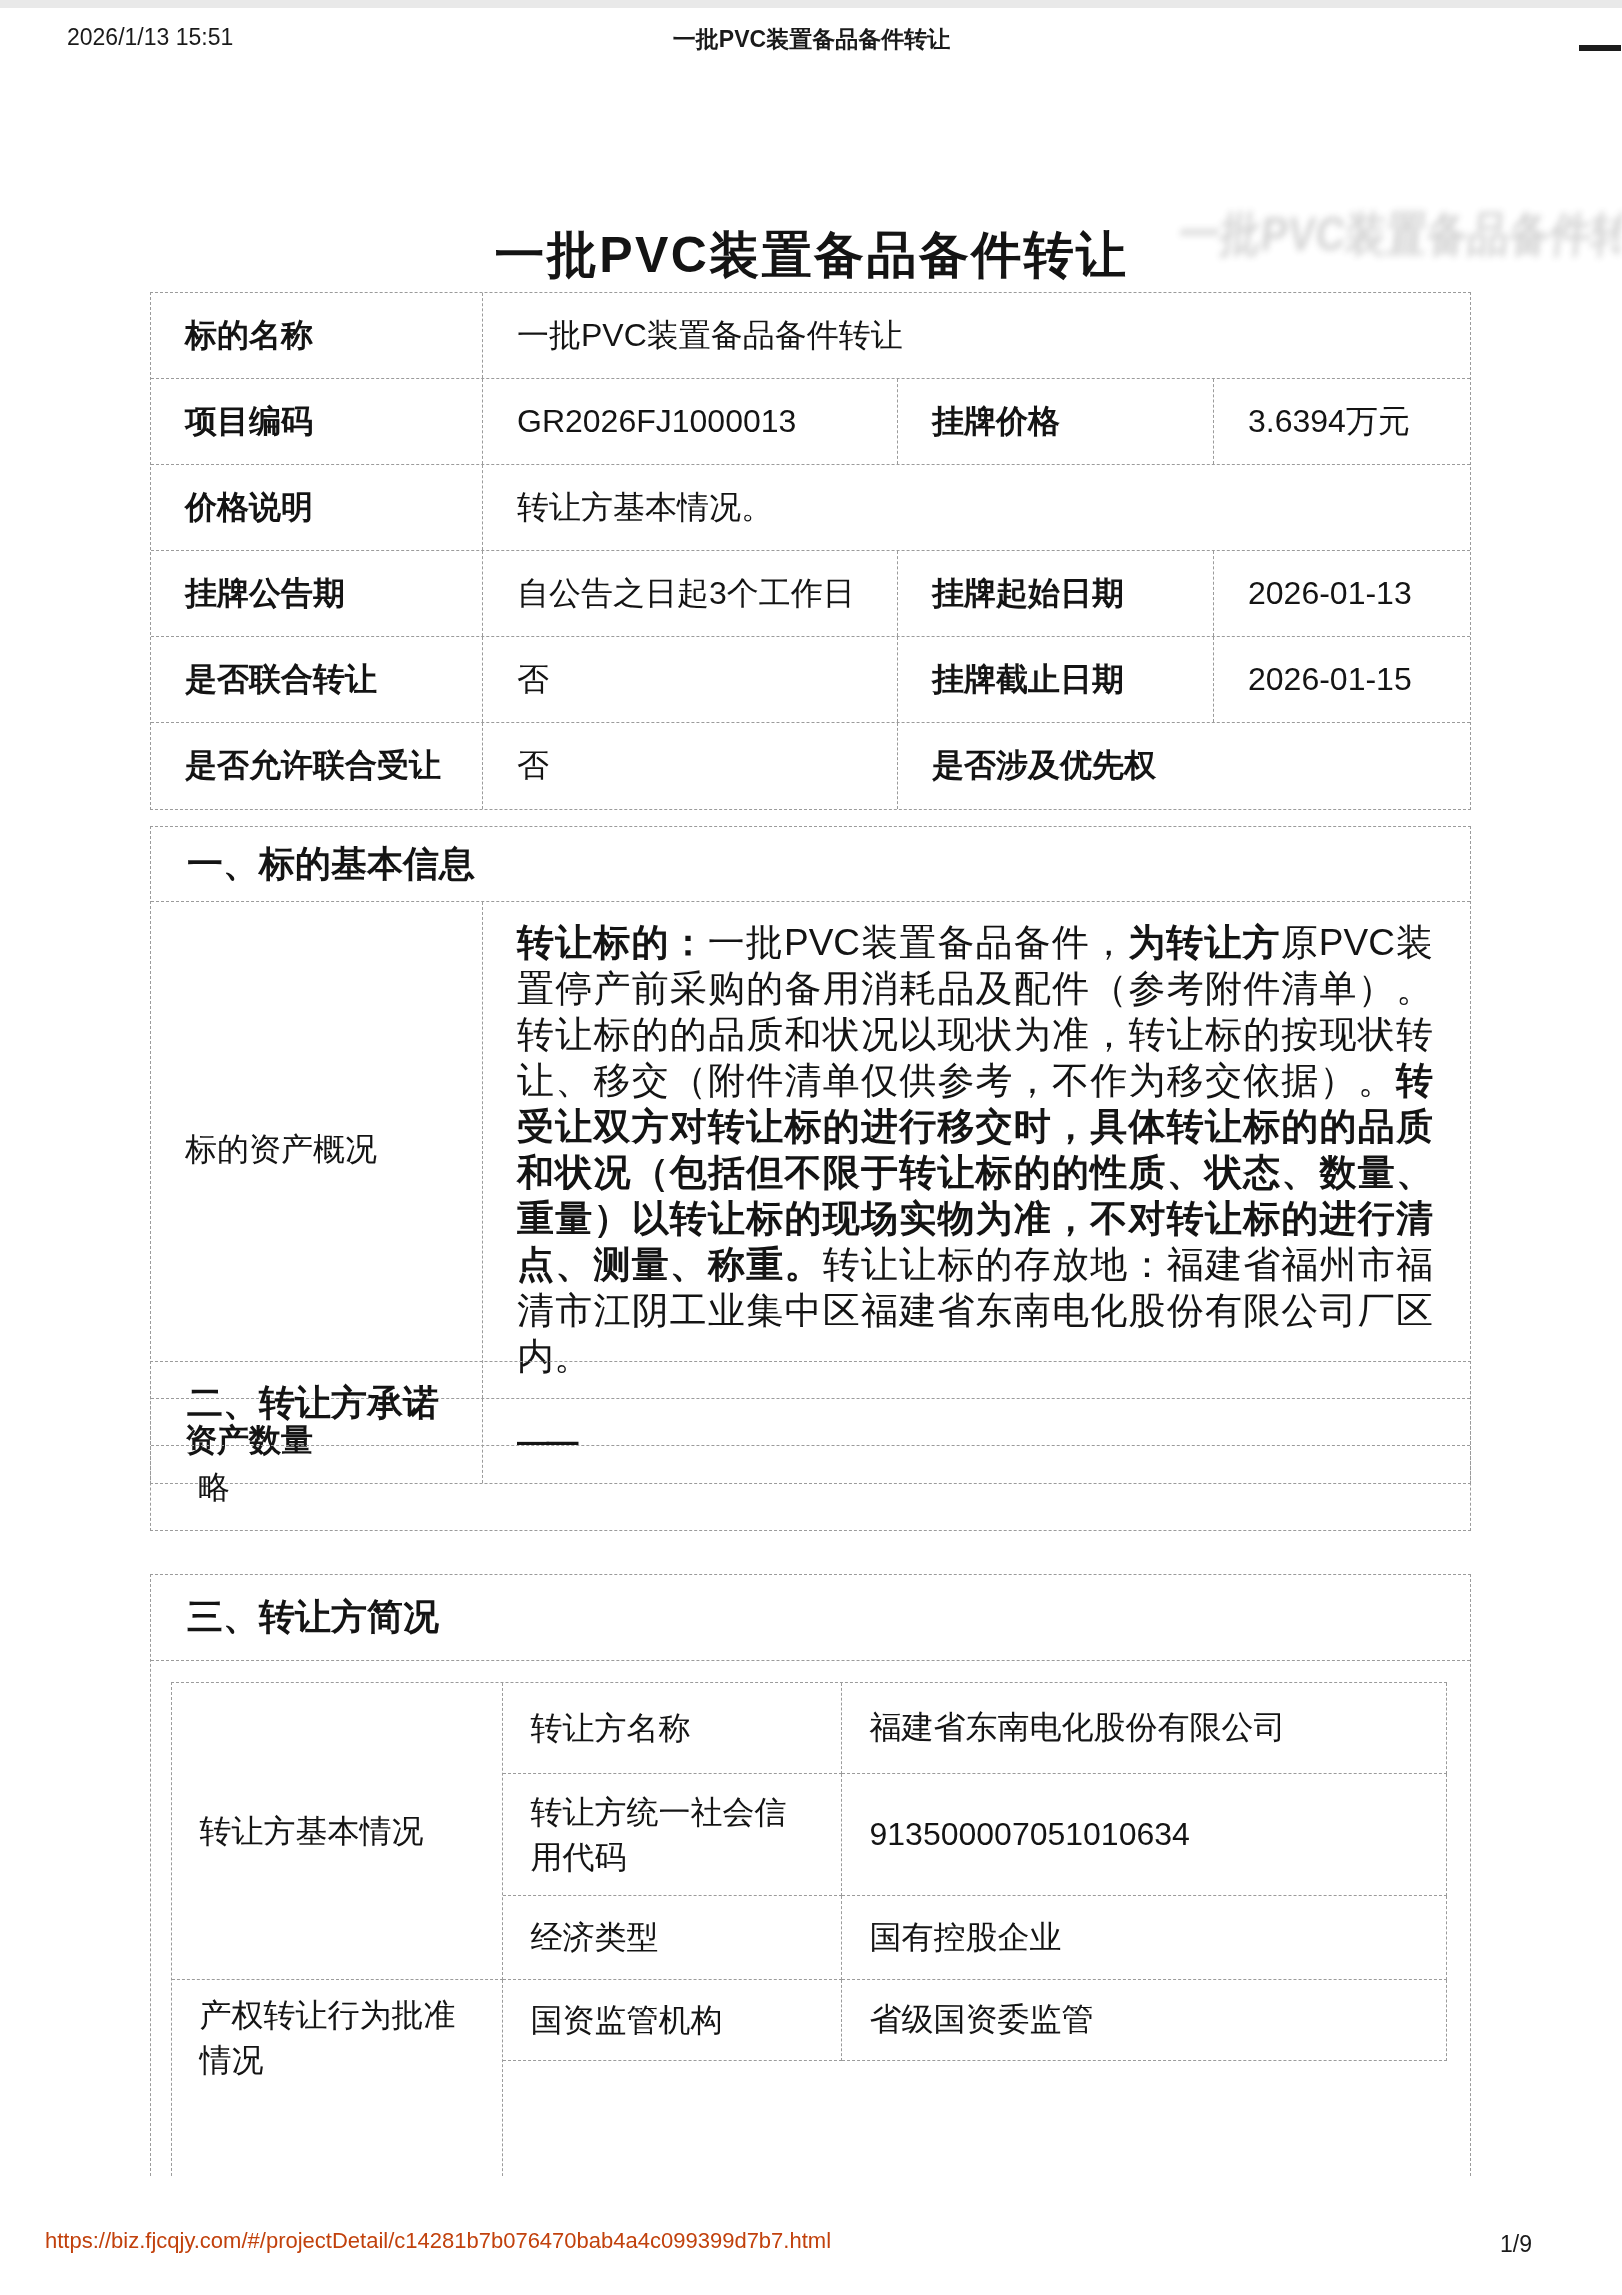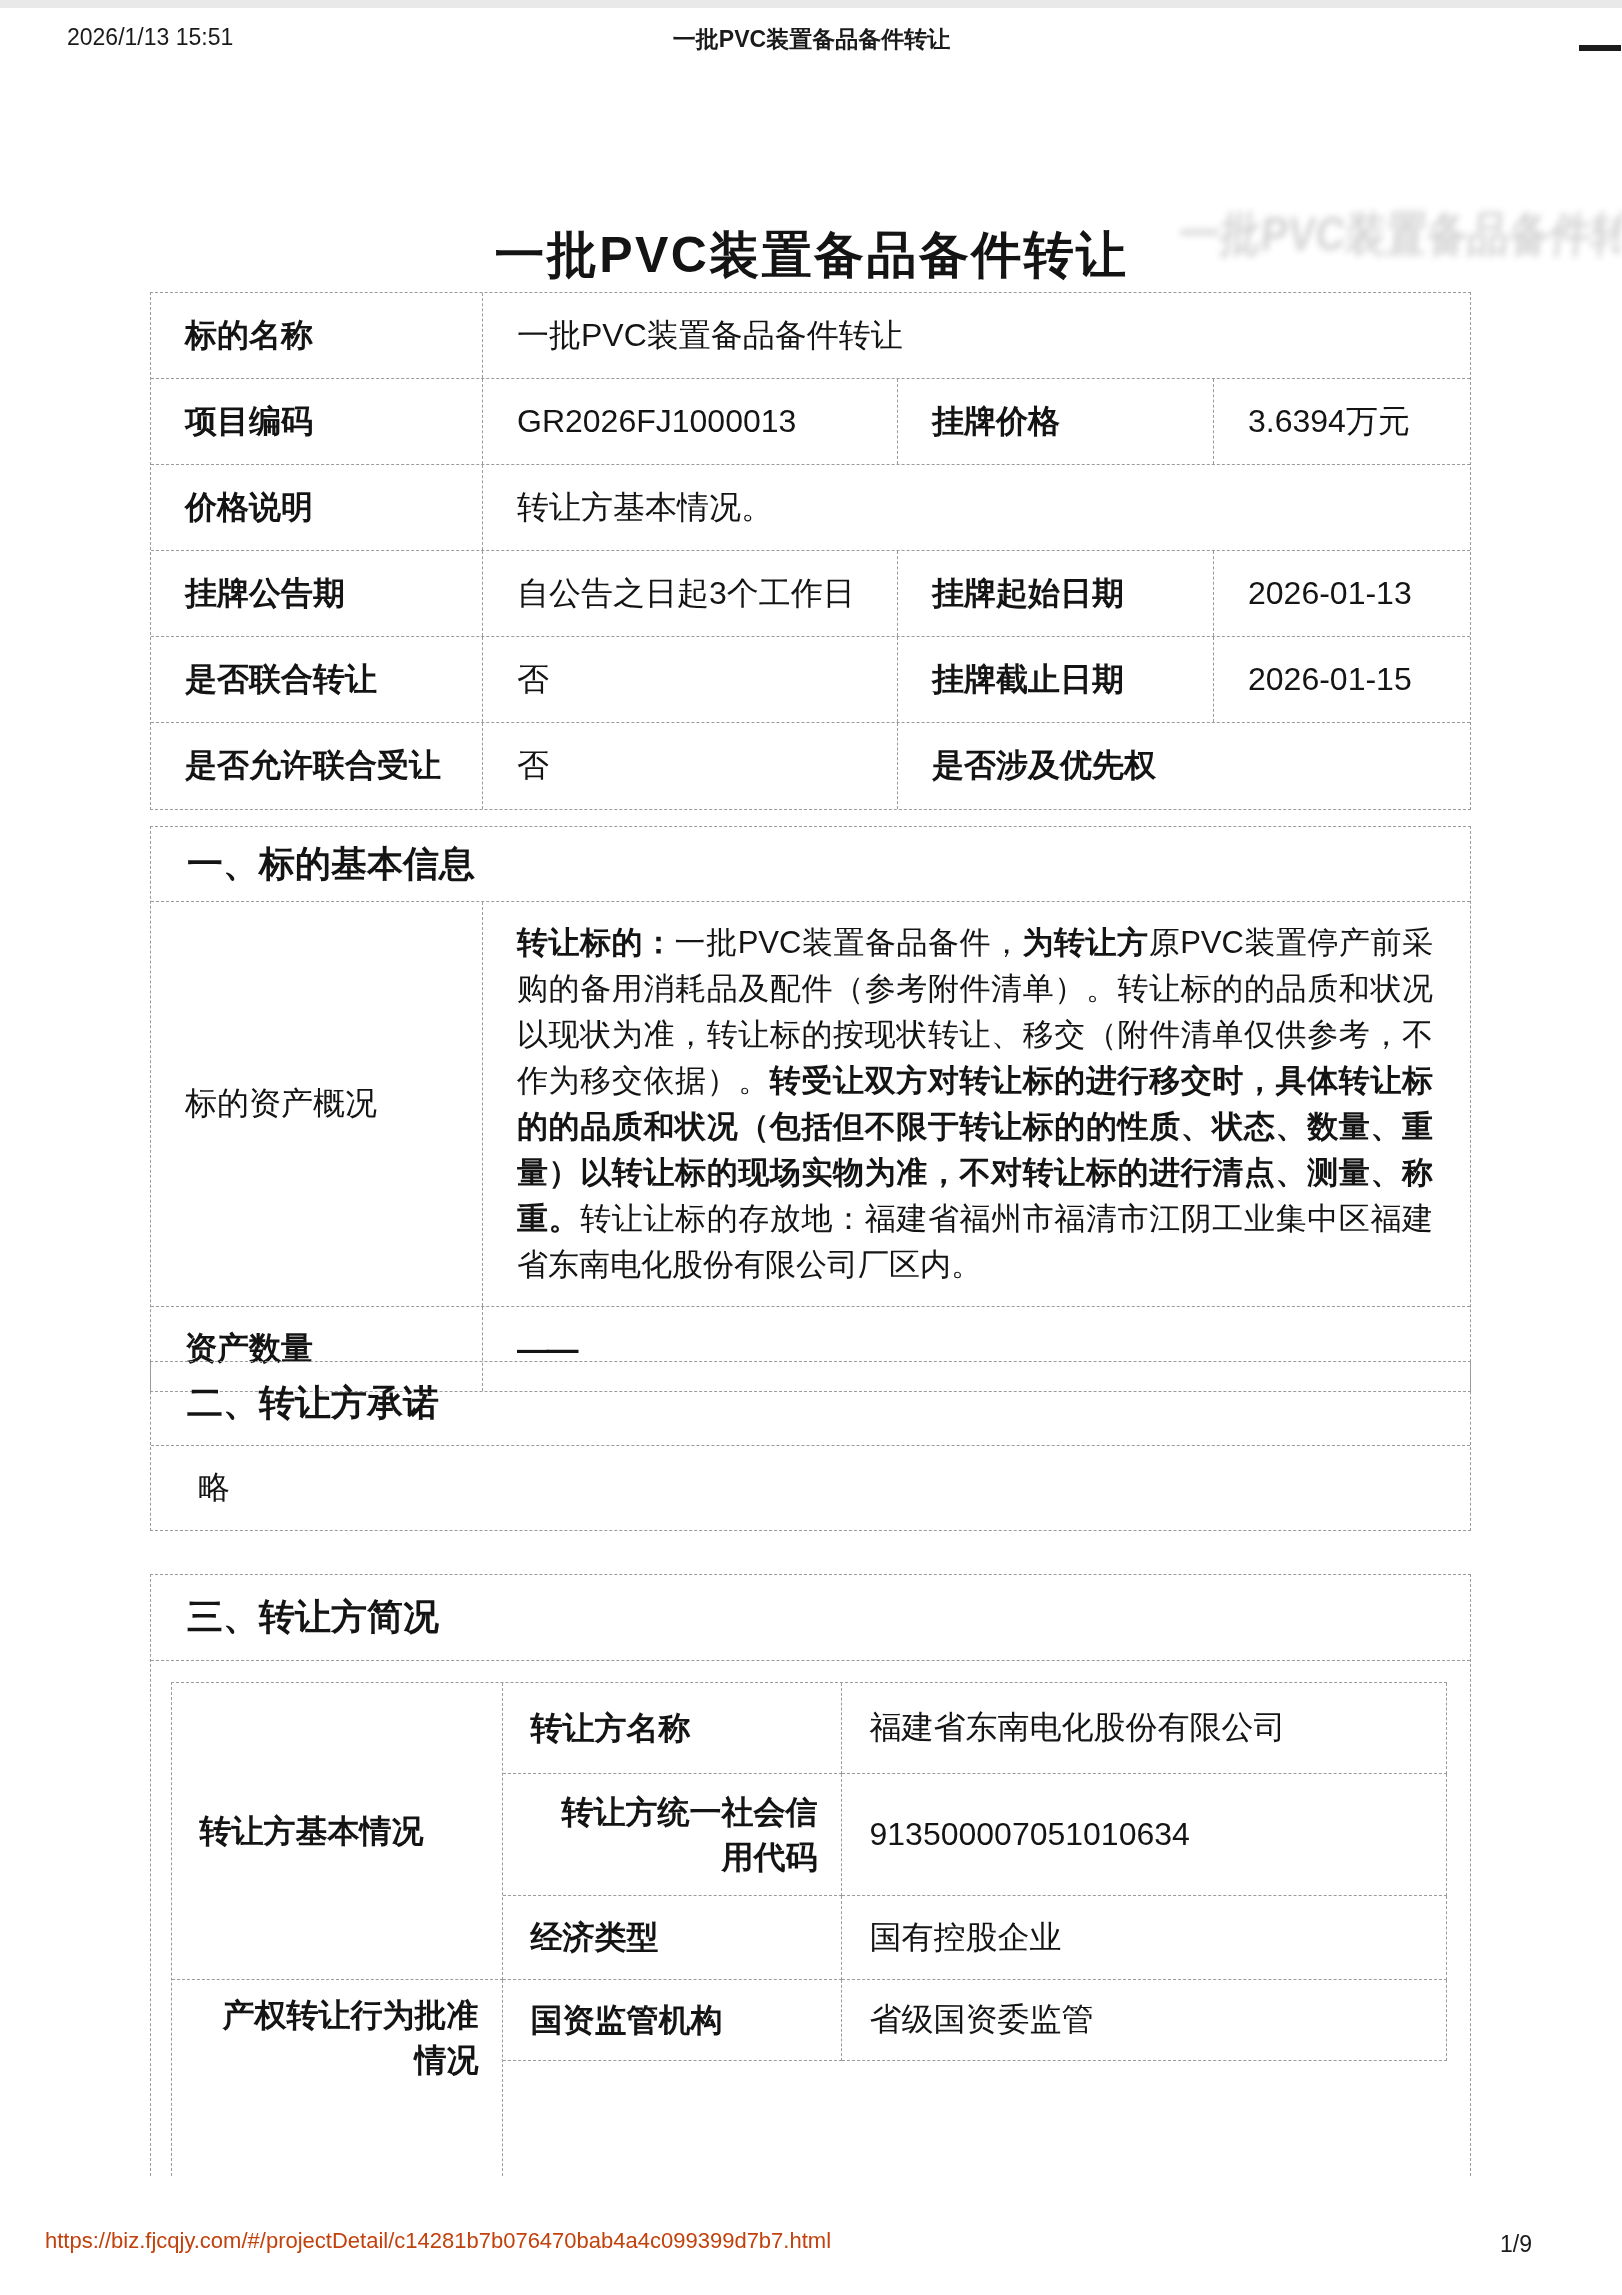--- a/index.html
+++ b/index.html
@@ -36,42 +36,42 @@
   .cols-4 { grid-template-columns:331px 415px 316px 1fr; }
   .h106 { min-height:86px; }
 
   
   .sec-head { display:flex; align-items:center; padding-left:36px; box-sizing:border-box;
               font-size:36px; font-weight:bold; border-bottom:0.8px dashed #9b9b9b; }
 
   
   .sec1 { top:818px; }
   .sec1 .sec-head { height:75px; }
-  .para-cell { display:block; padding:18px 37px 18px 34px; font-size:31px;
+  .para-cell { display:block; padding:18px 37px 18px 34px; font-size:37px;
                line-height:46px; text-align:justify; border-left:0.8px dashed #9b9b9b; }
   .para-row { grid-template-columns:331px 1fr; min-height:331px; }
   .para-lbl { display:flex; align-items:center; padding-left:34px; font-weight:normal; font-size:32px; }
   .qty-row { grid-template-columns:331px 1fr; height:84px; }
   .dash-val { letter-spacing:-2.4px; font-weight:bold; }
 
   
   .sec2 { top:1353px; }
   .sec2 .sec-head { height:84px; }
   .sec2-content { display:flex; align-items:center; height:84px; padding-left:47px; font-size:32px; }
 
   
   .sec3 { top:1566px; height:602px; border-bottom:none; overflow:hidden; }
   .sec3 .sec-head { height:86px; }
   .nested { margin:21px 0 0 19.5px; width:1276px; display:grid;
             grid-template-columns:331px 339px 1fr;
             grid-template-rows:91px 122px 84px 81px 130px;
             border-top:0.8px dashed #9b9b9b; border-left:0.8px dashed #9b9b9b; box-sizing:border-box; }
   .ncell { box-sizing:border-box; display:flex; align-items:center; font-size:32px;
            padding:8px 23px 8px 28px; border-right:0.8px dashed #9b9b9b; border-bottom:0.8px dashed #9b9b9b; }
-  .ncell.lbl { font-weight:bold; line-height:45px;text-align:right; }
+  .ncell.lbl { font-weight:normal; line-height:45px; }
   .n-groupA { grid-column:1; grid-row:1/4; justify-content:flex-start; }
   .n-groupB { grid-column:1; grid-row:4/6; align-items:flex-start; padding-top:13px;
               border-bottom:none; }
   .wrapfix { display:block; }
 </style>
 </head>
 <body>
 
 <div class="page">
 

